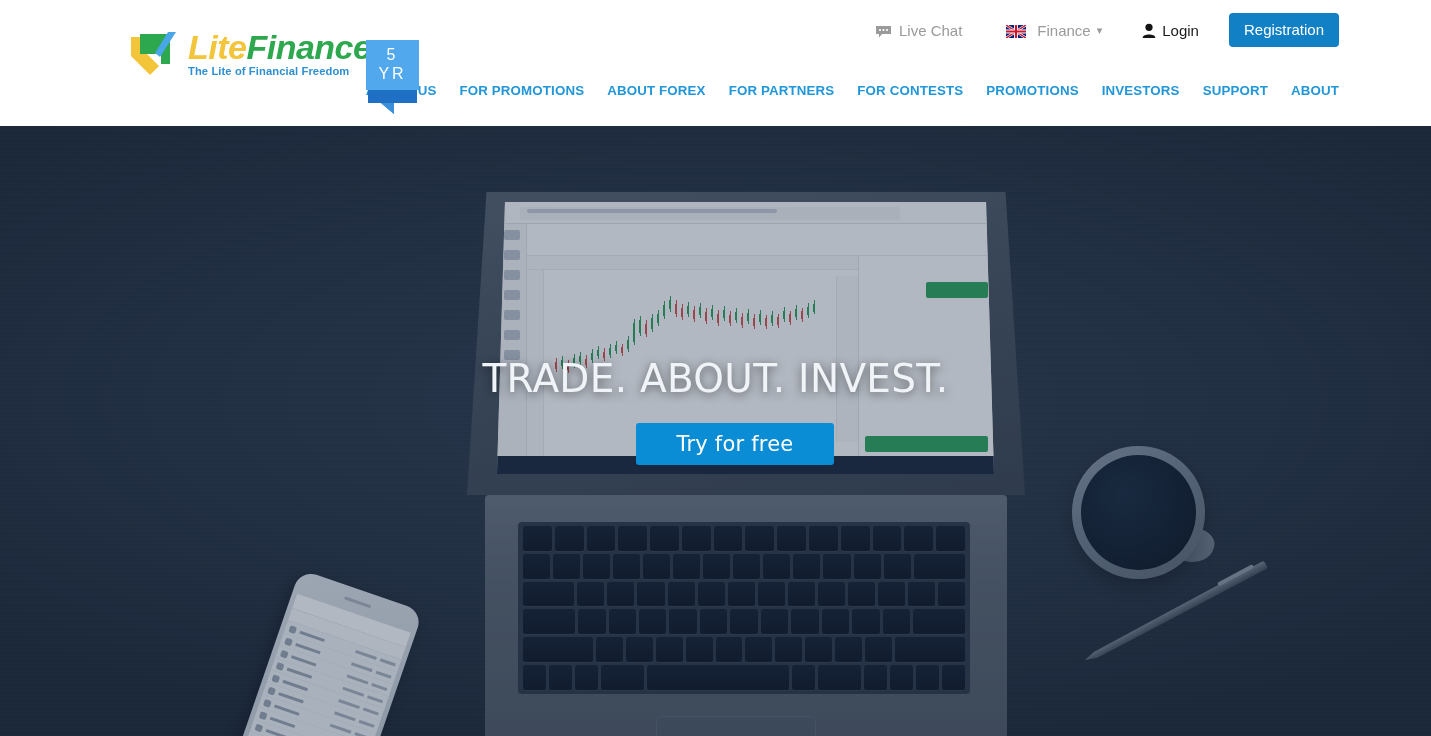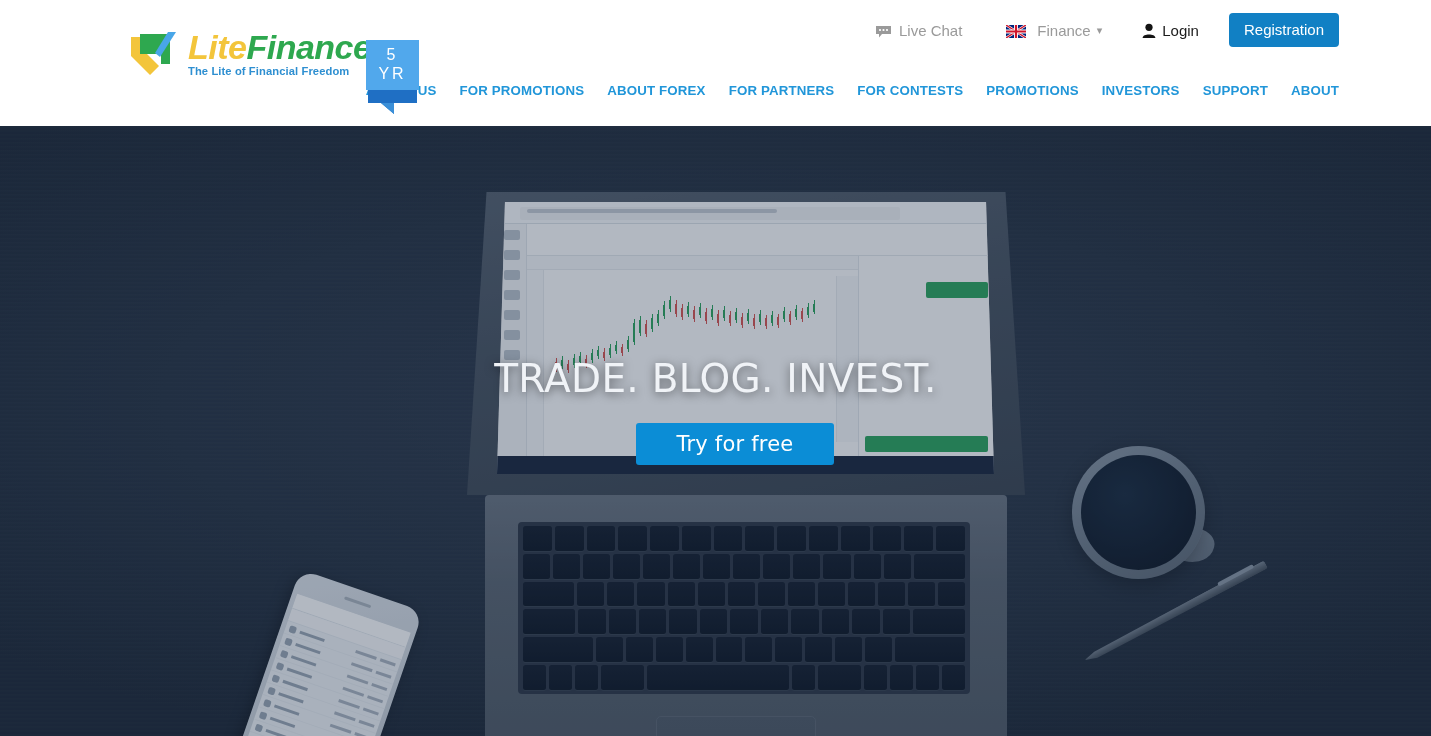--- a/index.html
+++ b/index.html
@@ -628,16 +628,16 @@
   </div>
 
   <div class="pen">
     <div class="pen-body"></div>
     <div class="pen-clip"></div>
   </div>
 
   <div class="hero-overlay"></div>
 
   <div class="hero-copy">
-    <h1 class="hero-title">TRADE. BLOG. INVEST.</h1>
+    <h1 class="hero-title">TRADE. ABOUT. INVEST.</h1>
     <button class="hero-btn">Try for free</button>
   </div>
 </section>
 
 </body></html>

